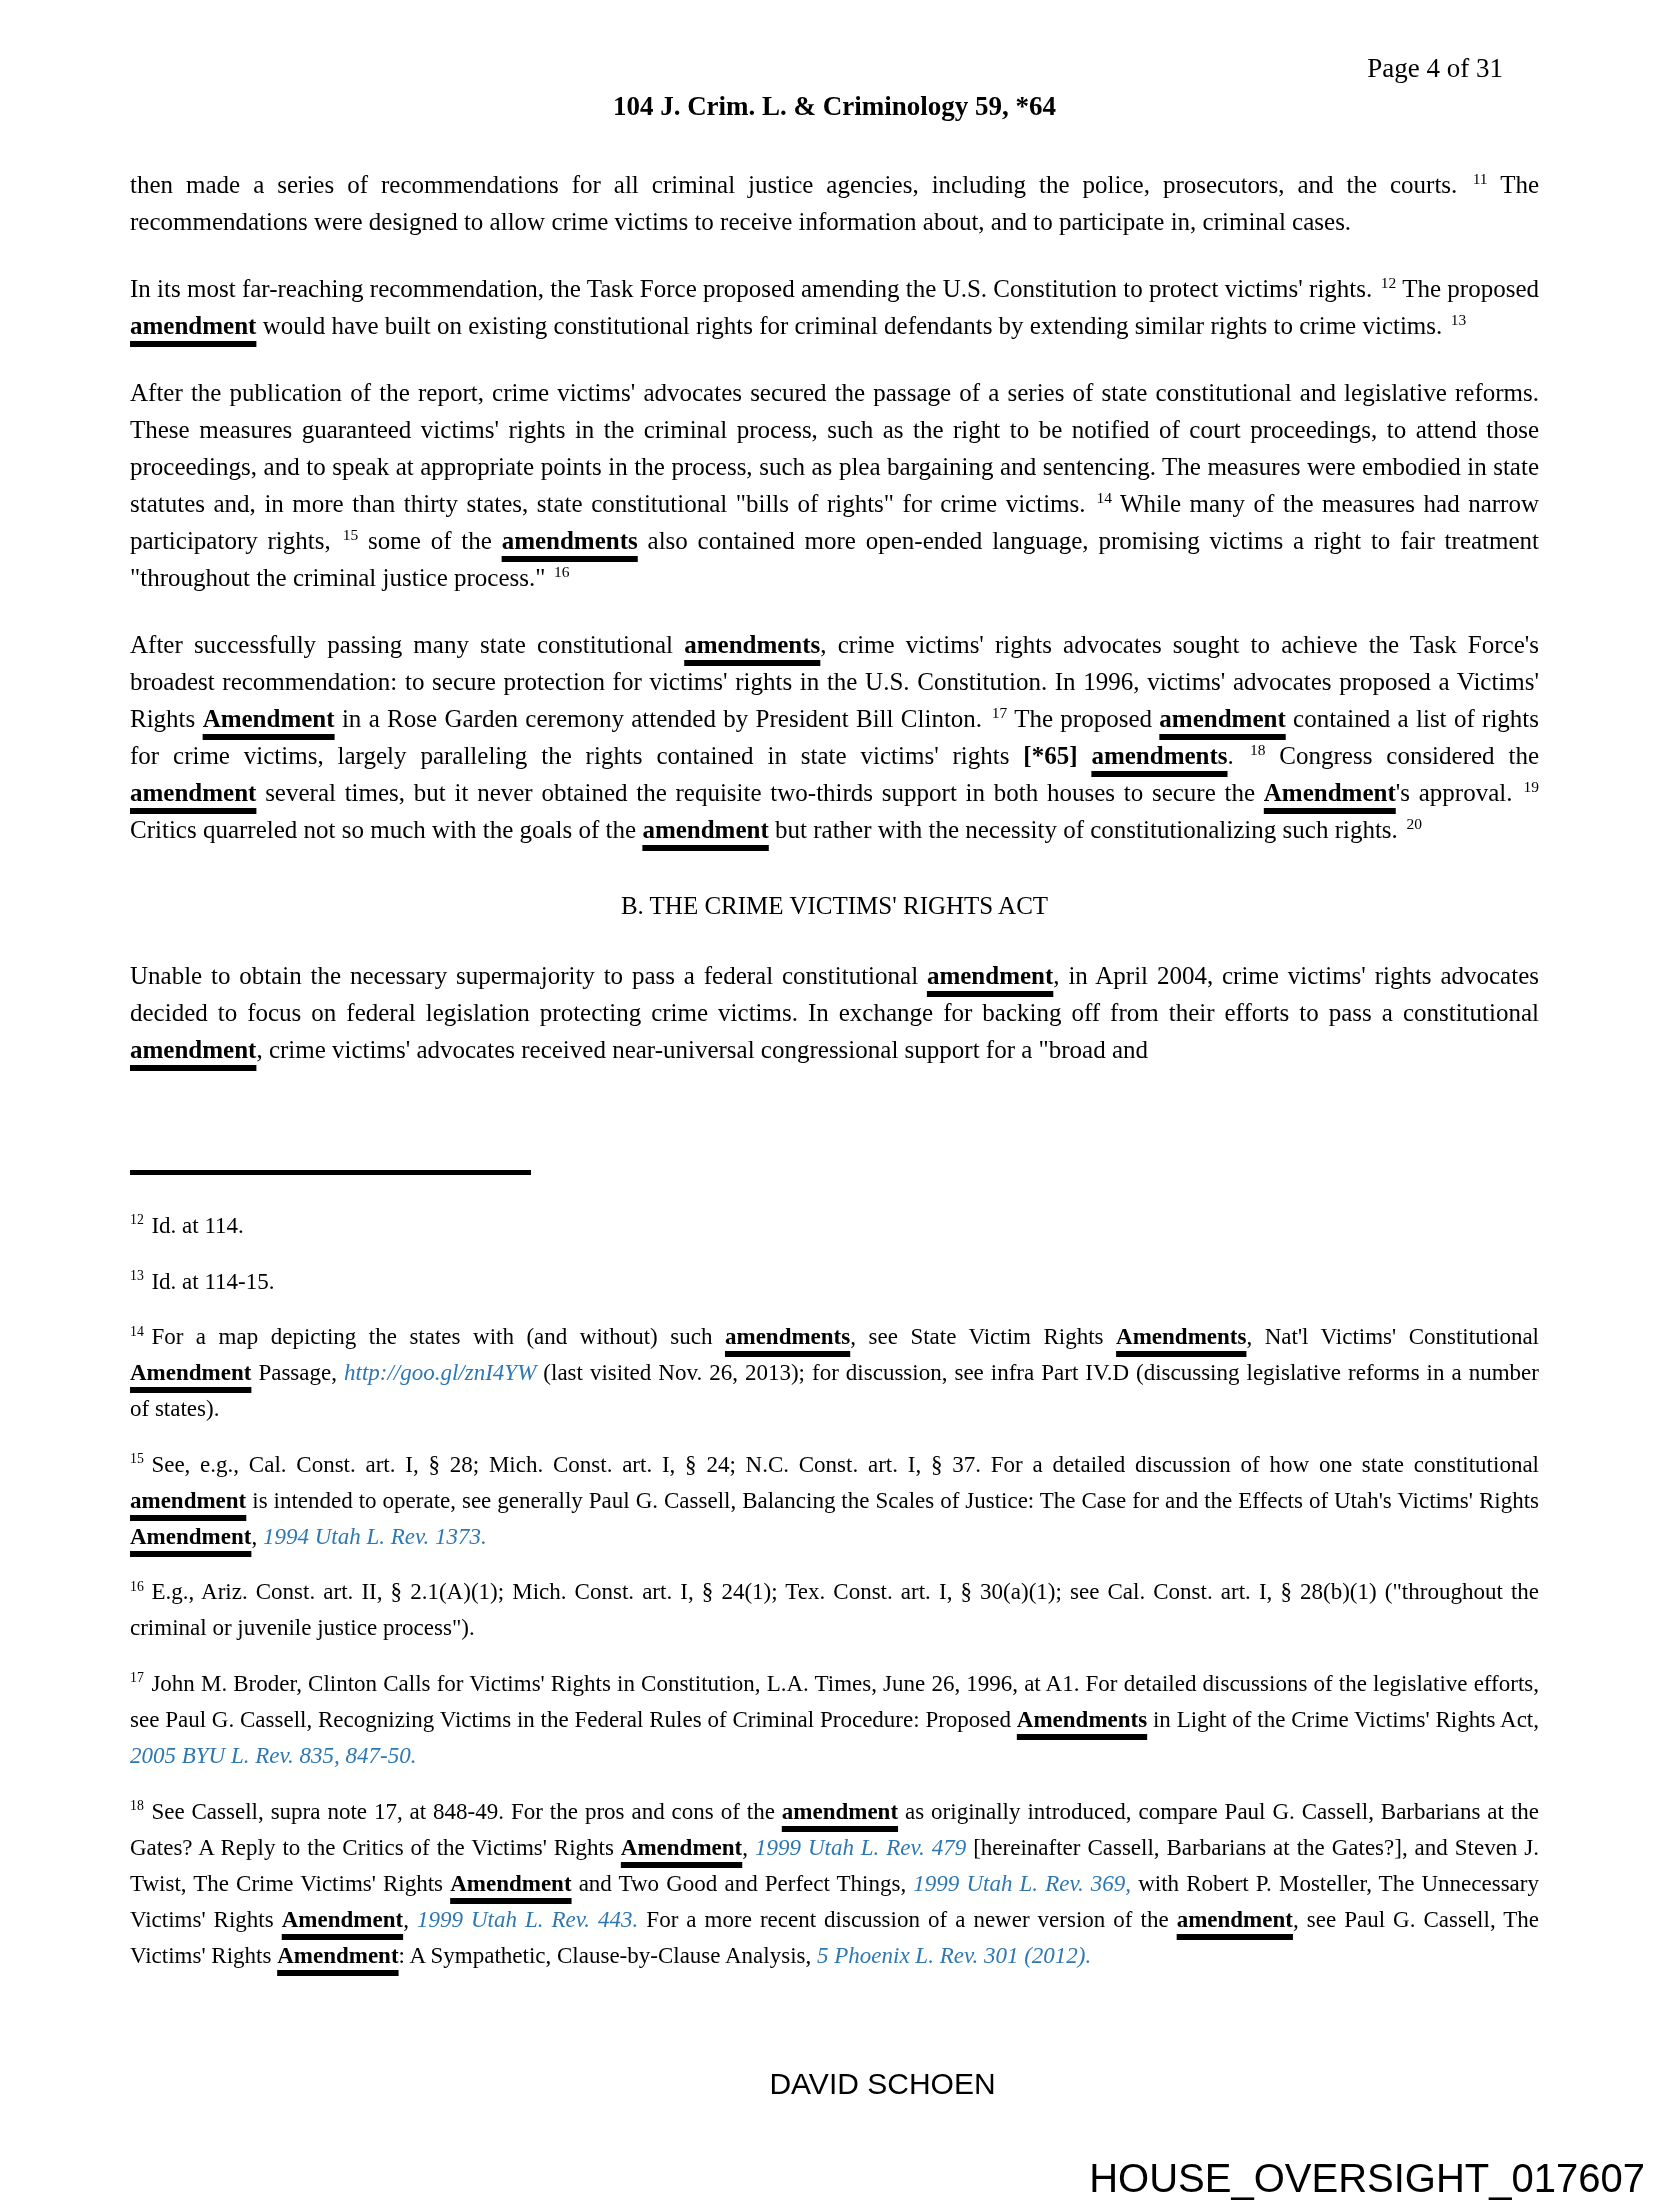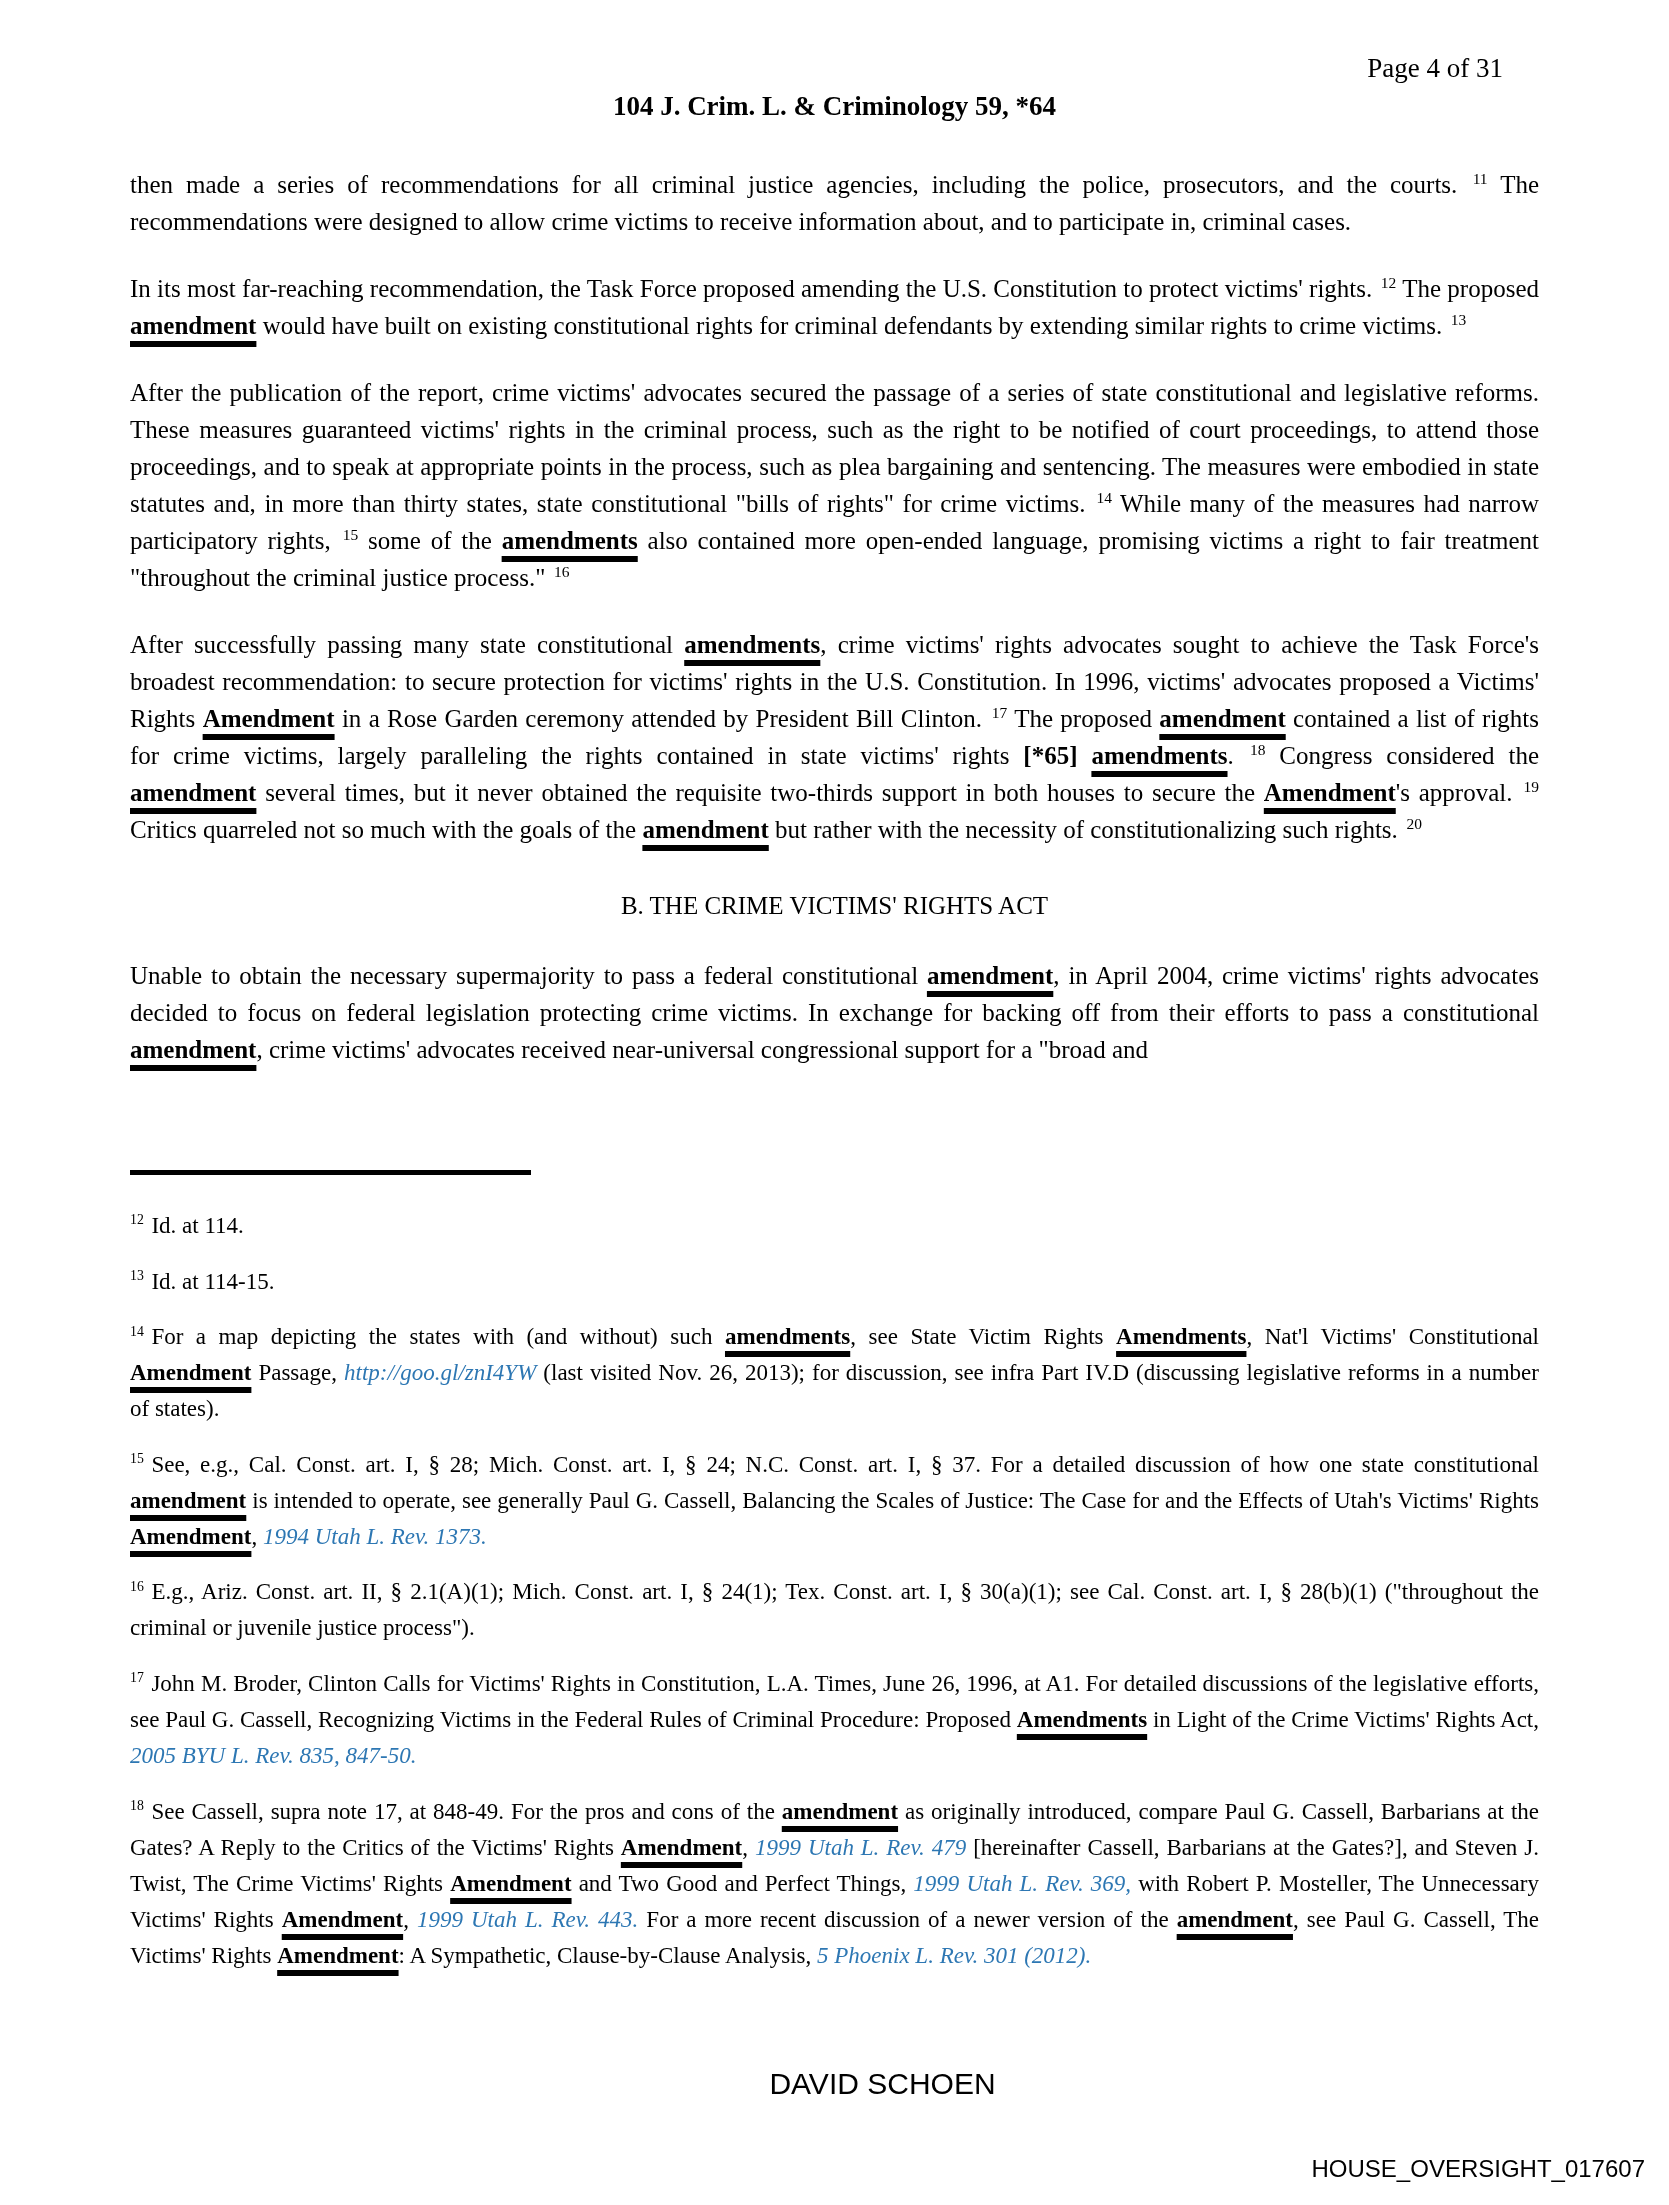--- a/index.html
+++ b/index.html
@@ -66,21 +66,21 @@
   }
   .footer-name {
     position:absolute; top:2067px; left:0; width:100%;
     text-align:center;
     font-family:"Liberation Sans", sans-serif;
     font-size:30px; line-height:1.1;padding-left:48px;
   }
   .bates-stamp {
     position:absolute; top:2156px; right:24px;
     font-family:"Liberation Sans", sans-serif;
-    font-size:24px; line-height:1.1;
+    font-size:40px; line-height:1.1;
   }
 </style>
 </head>
 <body>
 
 <div class="page">
 
   <div class="page-number">Page 4 of 31</div>
 
   <div class="running-header">104 J. Crim. L. &amp; Criminology 59, *64</div>

